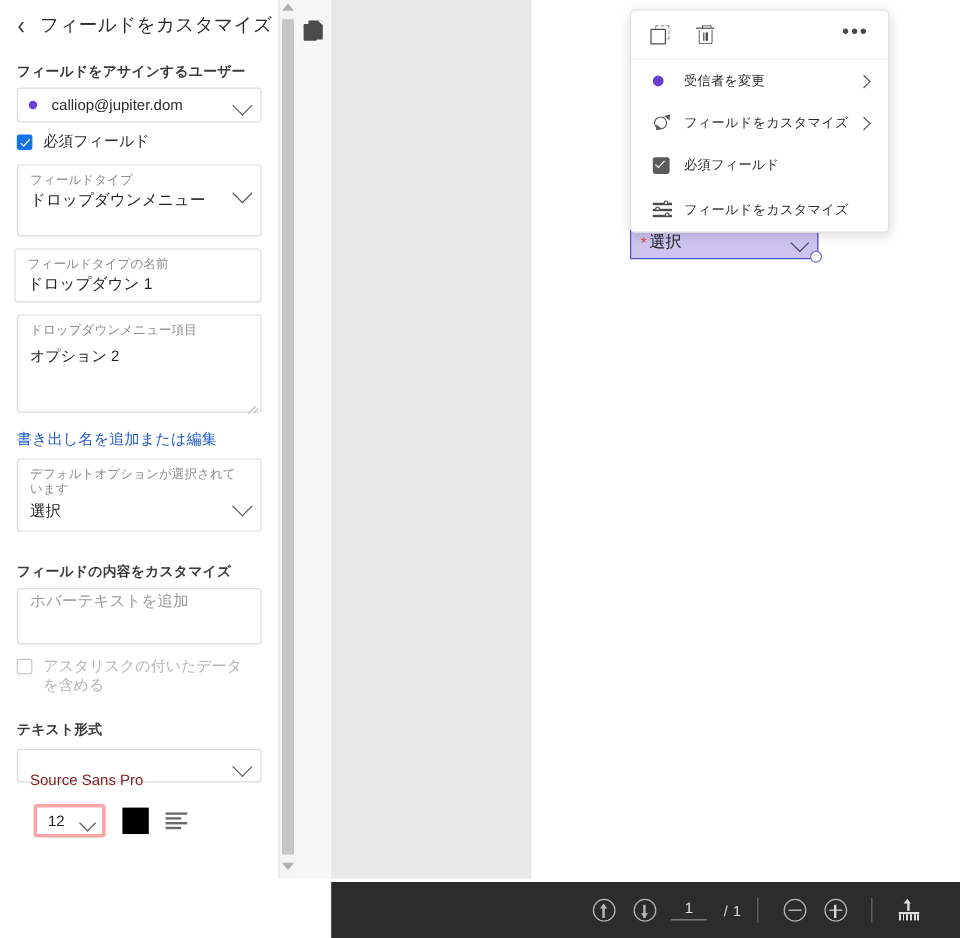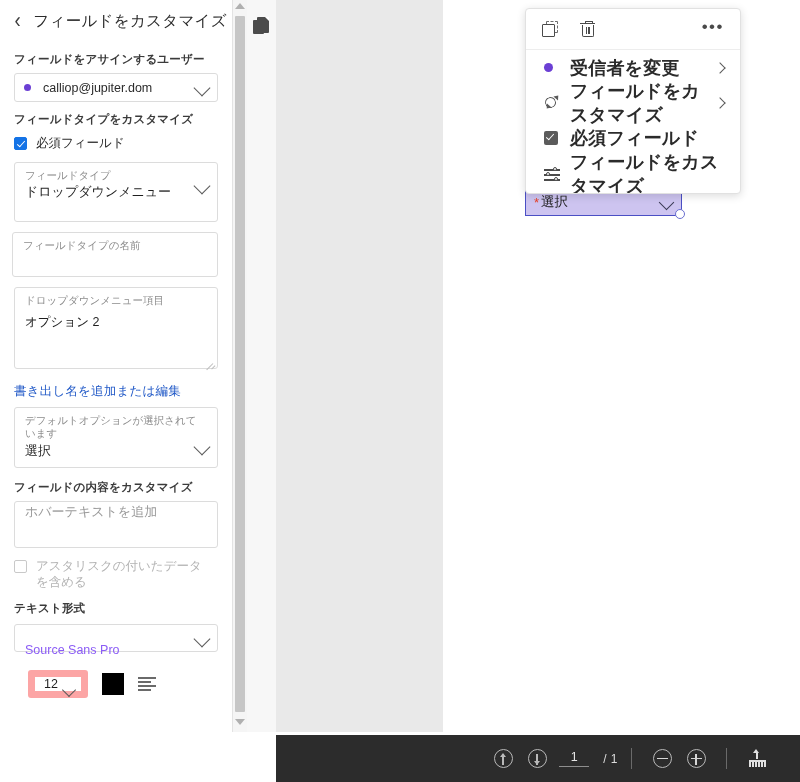--- a/index.html
+++ b/index.html
@@ -116,25 +116,25 @@
   .resize-grip i:nth-child(2){bottom:1px;width:5px;transform:rotate(-45deg) translateY(3px);}
 
   .opt-line{font-size:12.5px;color:#1f1f1f;padding-left:10px;line-height:19px;}
 
   
   #font-select{
     margin:0 14px;height:28px;border:1px solid #dcdcdc;border-radius:3px;
     display:flex;align-items:center;padding:0 10px;position:relative;
     box-sizing:border-box;background:#fff;
   }
-  #font-select span{font-size:12.5px;color:#8b5cf6;margin-top:24px;}
+  #font-select span{font-size:12.5px;color:#7f1d1d;margin-top:24px;}
   #font-select .chev{top:8px;}
   #format-row{display:flex;align-items:center;margin:10px 0 0 14px;gap:14px;}
   #size-select{
-    width:60px;height:28px;border:7px solid #fca5a5;border-radius:3px;
+    width:60px;height:28px;border:3px solid #fca5a5;border-radius:3px;
     display:flex;align-items:center;padding:0 9px;position:relative;
     box-sizing:border-box;background:#fff;
   }
   #size-select span{font-size:12.5px;color:#1f1f1f;}
   #size-select .chev{top:8px;right:7px;width:9px;height:9px;}
   #color-swatch{width:22px;height:22px;background:#000;}
   #align-icon{width:18px;height:14px;position:relative;}
   #align-icon i{position:absolute;left:0;height:1.8px;background:#6a6a6a;}
   #align-icon i:nth-child(1){top:0;width:18px;}
   #align-icon i:nth-child(2){top:4px;width:13px;}
@@ -261,21 +261,21 @@
     content:"";position:absolute;top:2px;width:1.4px;height:7px;background:#4a4a4a;
   }
   .trash-ic .can:before{left:3px;}
   .trash-ic .can:after{right:3px;}
 
   .menu-item{
     display:flex;align-items:center;height:35px;padding:0 14px 0 18px;
     cursor:pointer;position:relative;
   }
   .mi-icon{width:19px;flex:0 0 auto;display:flex;align-items:center;justify-content:flex-start;}
-  .mi-label{font-size:18px;color:#2b2b2b;margin-left:7px;flex:1;letter-spacing:.2px;font-weight:bold;}
+  .mi-label{font-size:11px;color:#2b2b2b;margin-left:7px;flex:1;letter-spacing:.2px;}
   .mi-arrow{
     width:7px;height:7px;border-right:1.7px solid #5a5a5a;border-bottom:1.7px solid #5a5a5a;
     transform:rotate(-45deg);margin-right:2px;
   }
   .purple-dot{width:9px;height:9px;border-radius:50%;background:#6b3fd4;}
 
   
   .sync-ic{position:relative;width:15px;height:14px;}
   .sync-ic .ring{
     position:absolute;left:1px;top:1px;width:11px;height:11px;
@@ -387,35 +387,35 @@
   </div>
 
   <div class="section-label">フィールドをアサインするユーザー</div>
 
   <div id="user-select">
     <div id="user-dot"></div>
     <div id="user-email">calliop@jupiter.dom</div>
     <div class="chev"></div>
   </div>
 
-  <div class="section-label">フィールドタイプをカスタマイズ</div>
 
   <div class="cbrow">
     <div class="cbox checked"></div>
     <div class="cblabel">必須フィールド</div>
   </div>
 
   <div class="ctl" id="field-type" style="margin-top:11px;">
     <div class="ctl-label">フィールドタイプ</div>
     <div class="ctl-value">ドロップダウンメニュー</div>
     <div class="chev"></div>
   </div>
 
   <div class="ctl" id="field-name" style="margin-top:10px;">
     <div class="ctl-label">フィールドタイプの名前</div>
+    <div class="ctl-value">ドロップダウン 1</div>
   </div>
 
   <div class="ctl" id="options-box" style="margin-top:10px;">
     <div class="ctl-label">ドロップダウンメニュー項目</div>
     <div style="margin-top:6px;">
       <div class="opt-line">オプション 2</div>
     </div>
     <div class="resize-grip">
         <i></i>
         <i></i>
@@ -423,21 +423,21 @@
   </div>
 
   <div class="section-link">書き出し名を追加または編集</div>
 
   <div class="ctl" id="default-option">
     <div class="ctl-label">デフォルトオプションが選択されています</div>
     <div class="ctl-value">選択</div>
     <div class="chev"></div>
   </div>
 
-  <div class="section-label" style="margin-top:12px;">フィールドの内容をカスタマイズ</div>
+  <div class="section-label" style="margin-top:26px;">フィールドの内容をカスタマイズ</div>
 
   <div class="ctl" id="tooltip-box">
     <div class="ctl-value placeholder">ホバーテキストを追加</div>
   </div>
 
   <div class="cbrow" style="margin-top:11px;width:200px;">
     <div class="cbox unchecked"></div>
     <div class="cblabel dim">アスタリスクの付いたデータを含める</div>
   </div>
 

